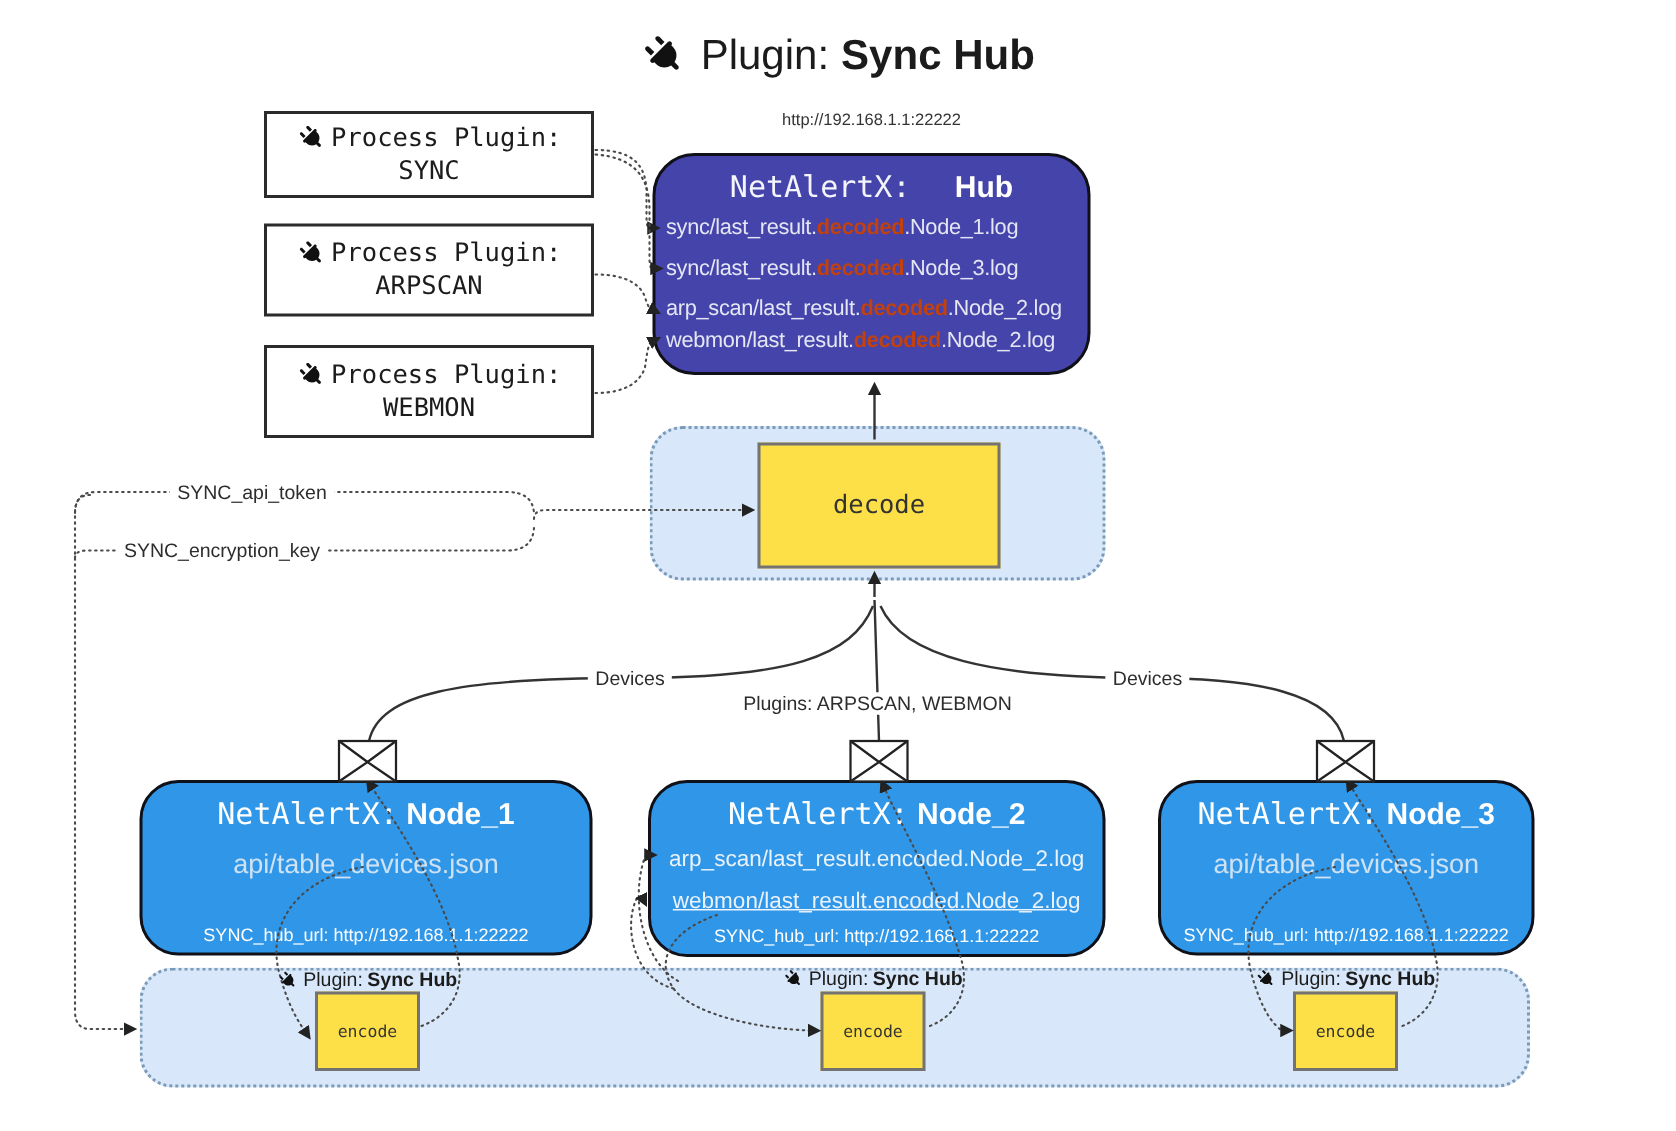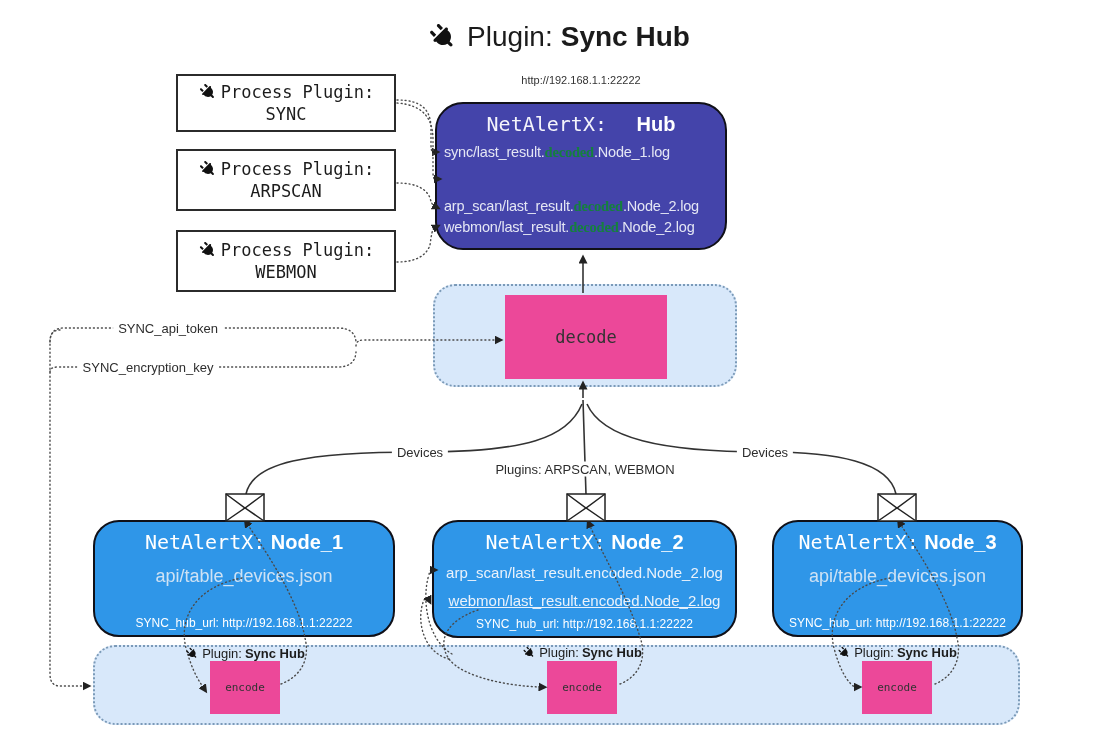--- a/index.html
+++ b/index.html
@@ -34,33 +34,33 @@
   .hub-title {
     left:435px; top:112px; width:292px; text-align:center;
     font-size:20px; color:#f4f4fb;
   }
   .hub-title .pre { font-family:"DejaVu Sans Mono", monospace; }
   .hub-title .bold { font-weight:bold; color:#ffffff;margin-left:24px; }
   .hub-log {
     left:444px; width:286px; height:18px; font-size:14.5px; color:#e4e6f4;
     white-space:nowrap; letter-spacing:-0.2px;
   }
-  .hub-log b { color:#15803d;font-family:Liberation Serif, serif; }
+  .hub-log b { color:#c2410c; }
   .url-label { left:435px; top:74px; width:292px; text-align:center; font-size:11px; color:#333; }
 
   
   .panel {
     background:#d8e8fa; border:2px dotted #7b9ab8; border-radius:22px;
   }
   .decode-panel { left:433px; top:284px; width:304px; height:103px; }
   .encode-panel { left:93px; top:645px; width:927px; height:80px; }
 
   
   .wbox {
-    background:#ec4899; border:2px solid #ec4899;
+    background:#fde047; border:2px solid #737373;
     display:flex; align-items:center; justify-content:center;
     font-family:"DejaVu Sans Mono", monospace; color:#333;
   }
   .decode-box { left:505px; top:295px; width:162px; height:84px; font-size:17px; }
   .encode-box { width:70px; height:53px; top:661px; font-size:11px; }
 
   
   .node {
     top:520px; background:#2f96e8; border:2px solid #101018; border-radius:26px;
   }
@@ -147,20 +147,21 @@
   </div>
 
   <div class="abs url-label">http://192.168.1.1:22222</div>
   <div class="abs hub"></div>
   <div class="abs hub-title">
     <span class="pre">NetAlertX:</span>
     <span> </span>
     <span class="bold">Hub</span>
   </div>
   <div class="abs hub-log" style="top:144px;"><span>sync/last_result.</span><b>decoded</b><span>.Node_1.log</span></div>
+  <div class="abs hub-log" style="top:171px;"><span>sync/last_result.</span><b>decoded</b><span>.Node_3.log</span></div>
   <div class="abs hub-log" style="top:198px;"><span>arp_scan/last_result.</span><b>decoded</b><span>.Node_2.log</span></div>
   <div class="abs hub-log" style="top:219px;"><span>webmon/last_result.</span><b>decoded</b><span>.Node_2.log</span></div>
 
   <div class="abs panel decode-panel"></div>
   <div class="abs wbox decode-box">decode</div>
 
   <div class="abs node" style="left:93px; width:302px; height:117px;">
     <div class="ntitle"><span class="pre">NetAlertX:</span><span> </span><span class="bold">Node_1</span></div>
     <div class="nfile file-pale" style="top:44px;">api/table_devices.json</div>
 

